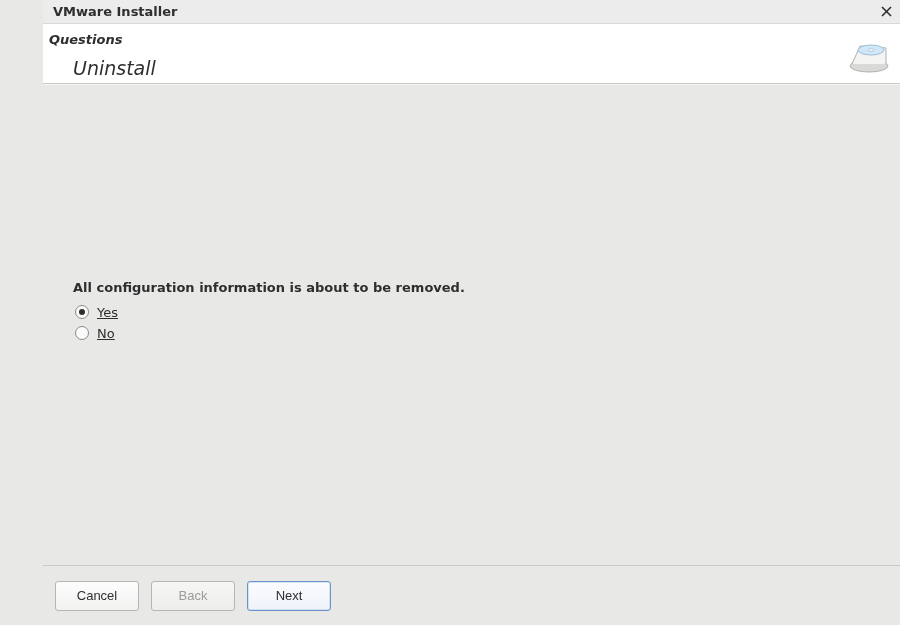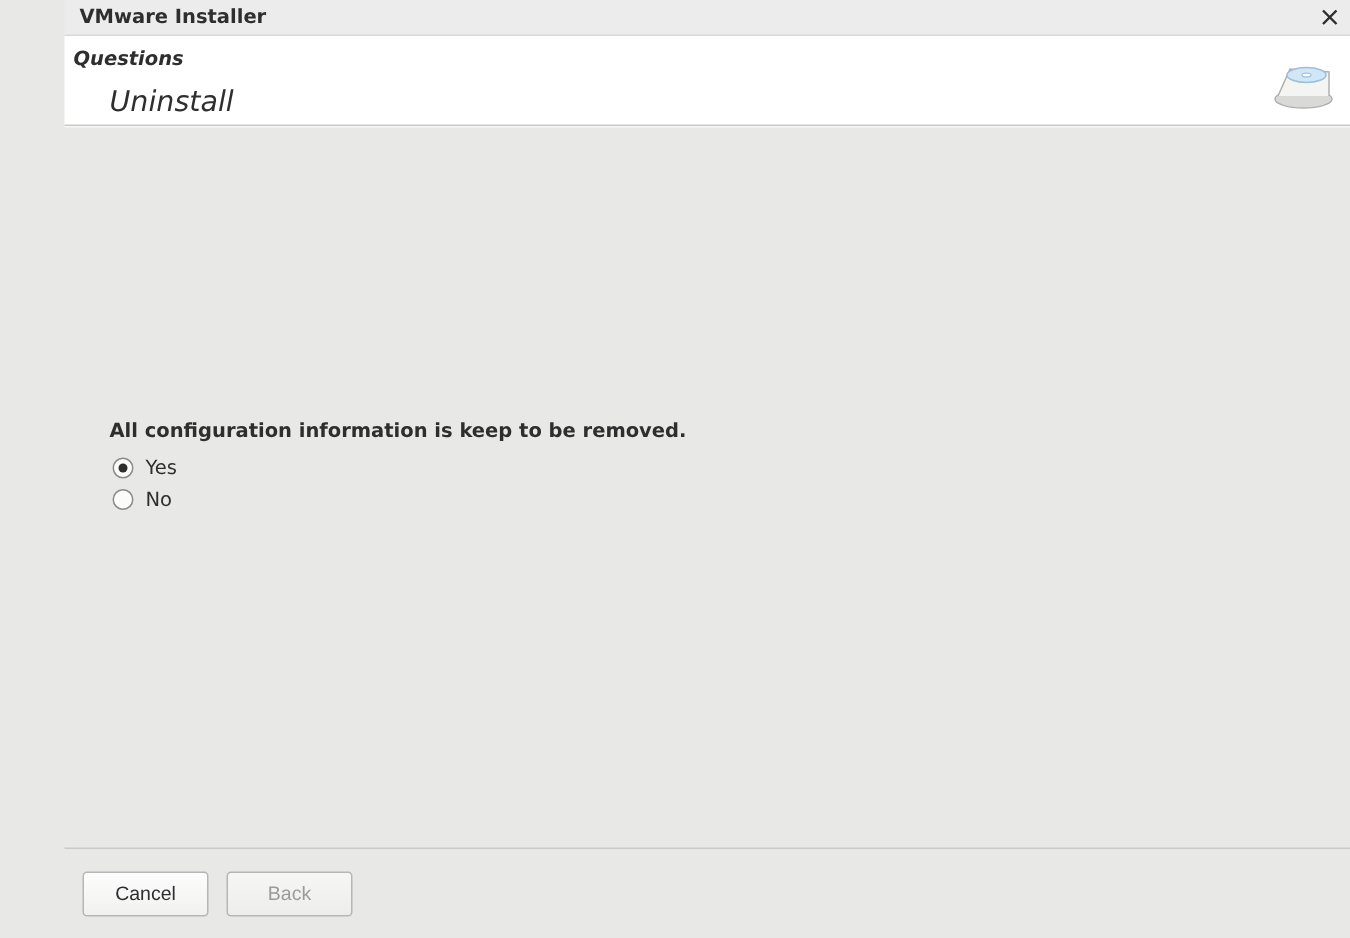--- a/index.html
+++ b/index.html
@@ -92,20 +92,21 @@
     font-size: 13px;
     line-height: 1.35;
     color: #2e2e2e;
   }
   .options {
     margin-top: 8px;
     display: flex;
     flex-direction: column;
     gap: 6px;
     padding-left: 2px;
+    text-decoration: underline;
   }
   .opt {
     display: flex;
     align-items: center;
     gap: 8px;
     cursor: pointer;
     font-size: 13px;
     color: #2e2e2e;
   }
   .opt input[type=radio] {
@@ -185,32 +186,33 @@
         <ellipse cx="21" cy="28" rx="19" ry="6" fill="#d9d9d7" stroke="#b0b0ae" stroke-width="1"></ellipse>
         <path d="M4 26 L12 8 L38 10 L38 26" fill="#f4f4f2" stroke="#b0b0ae" stroke-width="1"></path>
         <ellipse cx="23" cy="12" rx="13" ry="5" fill="#cfe7f7" stroke="#9fbfd6" stroke-width="1"></ellipse>
         <ellipse cx="23" cy="12" rx="3" ry="1.3" fill="#fff" stroke="#9fbfd6" stroke-width="0.8"></ellipse>
       </svg>
     </div>
   </div>
 
   <div class="content">
     <div class="question-block">
-      <div class="line">All configuration information is keep to be removed.</div>
+      <div class="line">All configuration information is about to be removed.</div>
       <div class="options">
         <label class="opt">
           <input type="radio" name="keep" checked="" style="">
           <span>Yes</span>
         </label>
         <label class="opt">
           <input type="radio" name="keep" style="">
           <span>No</span>
         </label>
       </div>
     </div>
   </div>
 
   <div class="footer">
     <button class="btn">Cancel</button>
     <button class="btn" disabled="">Back</button>
+    <button class="btn primary">Next</button>
   </div>
 
 </div>
 
 </body></html>

